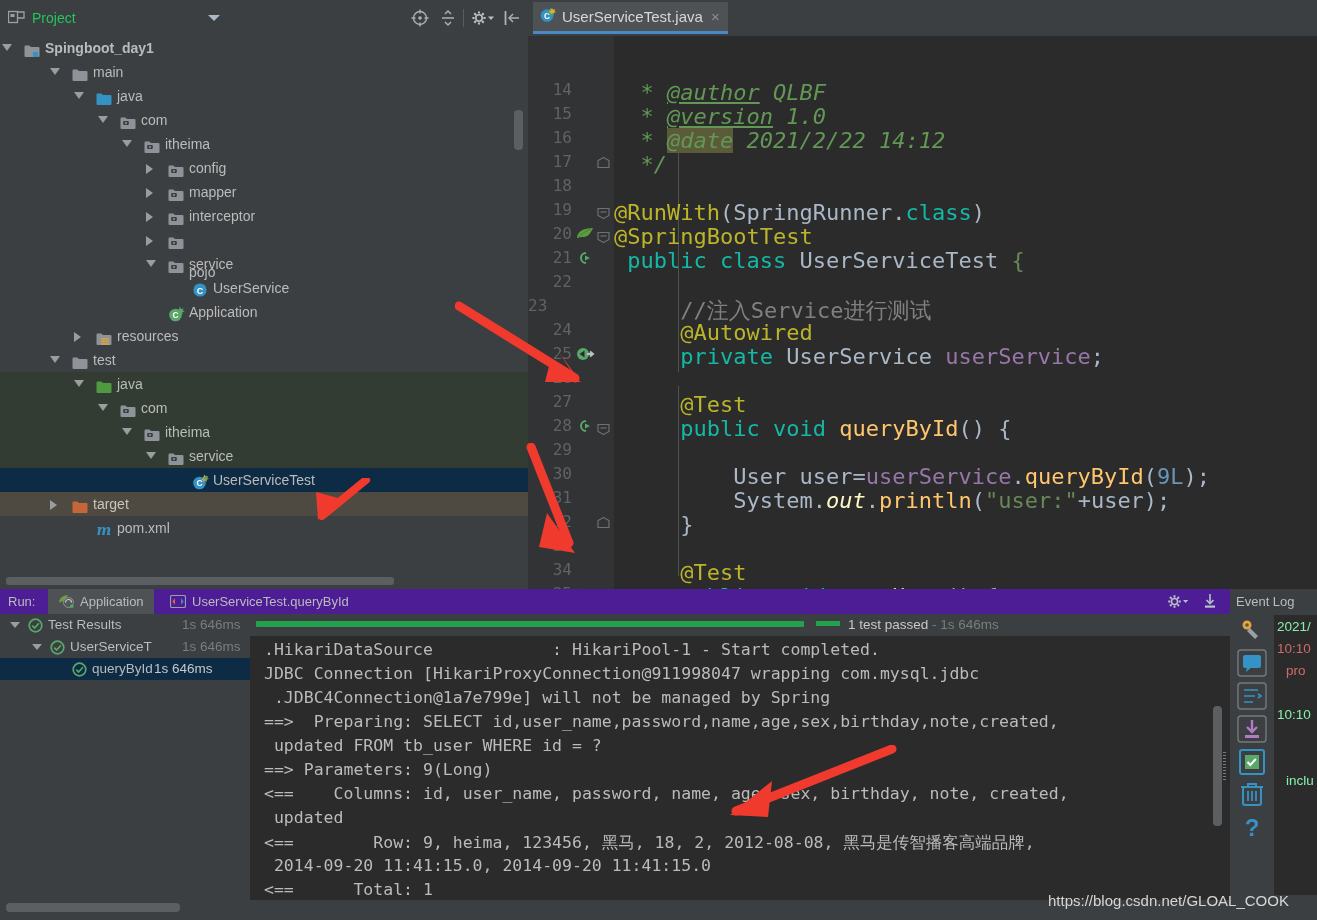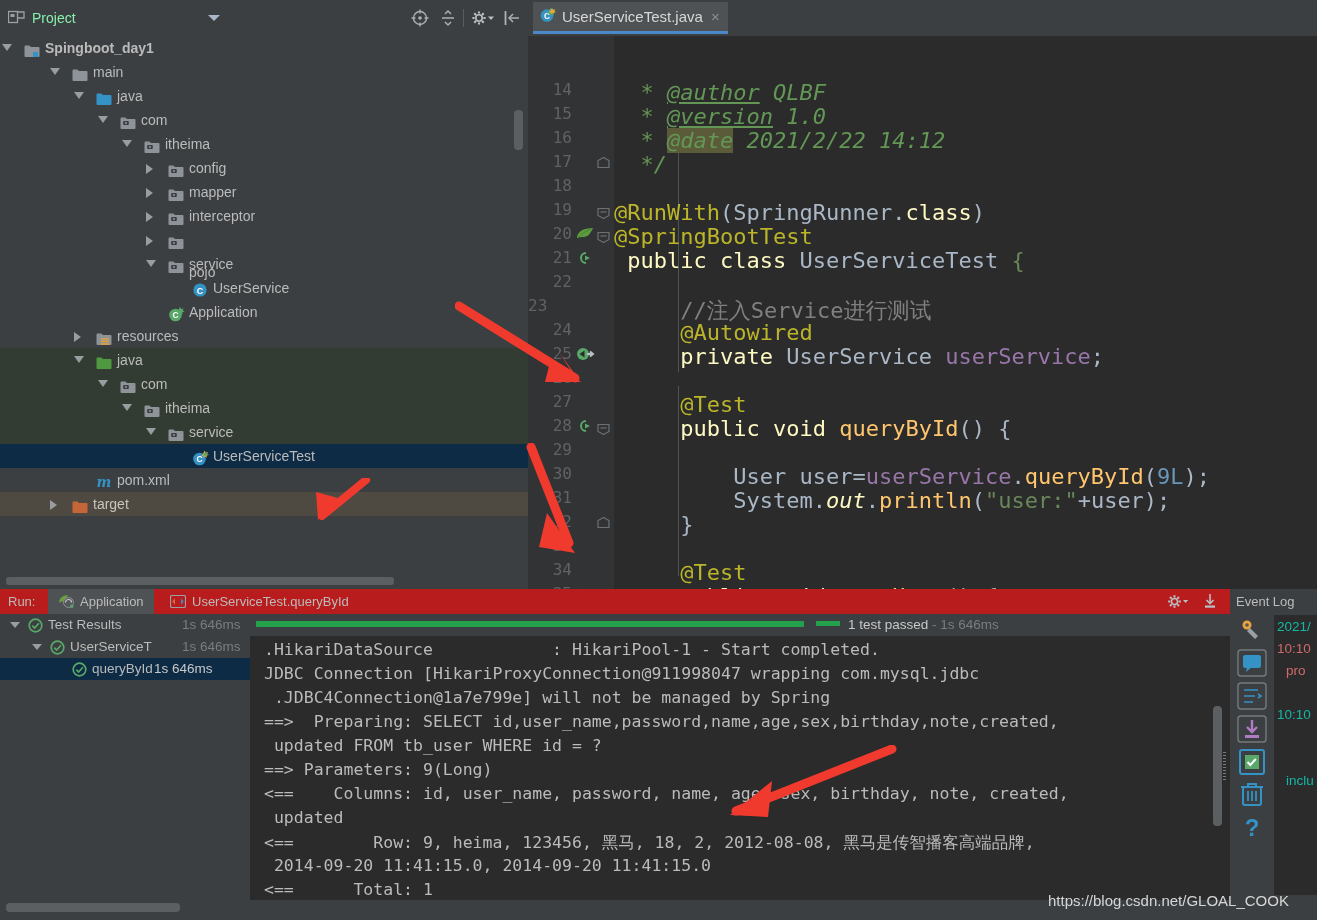--- a/index.html
+++ b/index.html
@@ -5,21 +5,21 @@
   html,body{margin:0;padding:0;background:#3c3f41;}
   body{
     width:1317px;height:920px;overflow:hidden;position:relative;
     font-family:"Liberation Sans",sans-serif;font-size:13px;color:#bbbbbb;
     -webkit-font-smoothing:antialiased;
   }
 
   
   #topbar{position:absolute;left:0;top:0;width:1317px;height:36px;background:#3c3f41;}
   #proj-toolwin{position:absolute;left:0;top:0;width:528px;height:36px;background:#3c3f41;}
-  #proj-label{position:absolute;left:32px;top:10px;font-size:14px;color:#86efac;}
+  #proj-label{position:absolute;left:32px;top:10px;font-size:14px;color:#22c55e;}
   #proj-icon{position:absolute;left:8px;top:10px;width:17px;height:15px;}
   #proj-caret{position:absolute;left:208px;top:15px;width:0;height:0;
     border-left:6px solid transparent;border-right:6px solid transparent;border-top:6px solid #a9b7c6;}
   .tb-icon{position:absolute;top:8px;width:20px;height:20px;cursor:pointer;}
   #tb-locate{left:410px;}
   #tb-collapse{left:438px;}
   #tb-sep{position:absolute;left:463px;top:9px;width:1px;height:18px;background:#5a5d5e;}
   #tb-gear{left:470px;width:26px;}
   #tb-hide{left:502px;}
 
@@ -42,31 +42,31 @@
   .row.selected{background:#0d2b45;}
   .row.tanbg{background:#4e4a41;}
 
   
   #editor{position:absolute;left:528px;top:36px;width:789px;height:553px;background:#2b2b2b;overflow:hidden;}
   #gutter{position:absolute;left:0;top:0;width:86px;height:553px;background:#313335;}
   #gutter-fold{position:absolute;left:66px;top:0;width:20px;height:553px;background:#313335;}
   .lnum{position:absolute;right:0;width:78px;text-align:left;padding-left:6px;color:#606366;
     font-family:"DejaVu Sans Mono",monospace;font-size:16px;}
   .code{position:absolute;left:86px;font-family:"DejaVu Sans Mono",monospace;font-size:22px;white-space:pre;color:#a9b7c6;}
-  .kw{color:#fef9c3;} .str{color:#6a8759;} .cmt{color:#808080;} .anno{color:#bbb529;}
+  .kw{color:#14b8a6;} .str{color:#6a8759;} .cmt{color:#808080;} .anno{color:#bbb529;}
   .jdoc{color:#629755;font-style:italic;} .jtag{color:#629755;font-style:italic;text-decoration:underline;}
   .jtxt{color:#629755;font-style:italic;}
   .cls{color:#a9b7c6;} .fld{color:#9876aa;} .mth{color:#ffc66d;} .num{color:#6897bb;}
   .statfld{color:#fef9c3;font-style:italic;text-align:center;}
   #indent-guide{position:absolute;left:150px;top:100px;width:1px;height:236px;background:#4b5552;}
   #left-guide{position:absolute;left:150px;top:350px;width:1px;height:190px;background:#4b5552;}
 
   
   #runpanel{position:absolute;left:0;top:589px;width:1230px;height:331px;background:#3c3f41;}
-  #run-header{position:absolute;left:0;top:0;width:1230px;height:25px;background:#b91c1c;}
+  #run-header{position:absolute;left:0;top:0;width:1230px;height:25px;background:#4c1d95;}
   #run-lbl{position:absolute;left:8px;top:5px;font-size:13px;color:#bbbbbb;}
   .run-tab{position:absolute;top:0;height:25px;display:flex;align-items:center;padding:0 10px;font-size:13px;color:#bbbbbb;cursor:pointer;}
   #run-tab-app{left:48px;background:#4e5254;}
   #run-tab-test{left:160px;}
   #run-gear{position:absolute;left:1166px;top:3px;width:24px;height:19px;cursor:pointer;}
   #run-export{position:absolute;left:1200px;top:3px;width:20px;height:19px;cursor:pointer;}
 
   #tests-tree{position:absolute;left:0;top:25px;width:250px;height:306px;background:#3c3f41;}
   .trow{position:relative;height:22px;line-height:22px;font-size:13.5px;color:#bbbbbb;white-space:nowrap;}
   .trow.sel{background:#0d2b45;}
@@ -84,21 +84,21 @@
   #cscroll-dots{position:absolute;right:4px;top:138px;width:3px;height:28px;
     background:repeating-linear-gradient(#7a7d7e 0 1px,transparent 1px 3px);}
 
   
   #eventlog{position:absolute;left:1230px;top:589px;width:87px;height:331px;background:#3c3f41;}
   #el-title{position:absolute;left:6px;top:5px;font-size:13px;color:#bbbbbb;}
   #el-icons{position:absolute;left:4px;top:26px;width:40px;height:270px;}
   .el-icon{position:absolute;left:2px;width:32px;height:30px;cursor:pointer;}
   #el-body{position:absolute;left:44px;top:26px;width:43px;height:280px;background:#2b2b2b;overflow:hidden;font-size:13.5px;}
   .el-line{position:absolute;left:3px;white-space:nowrap;}
-  .el-blue{color:#14b8a6;} .el-red{color:#cf6a6a;}
+  .el-blue{color:#86efac;} .el-red{color:#cf6a6a;}
 
   
   #watermark{position:absolute;left:1048px;top:892px;font-size:15px;color:#d6d6d6;white-space:nowrap;}
   #bottom-strip{position:absolute;left:0;top:900px;width:1317px;height:20px;background:#3c3f41;}
   #proj-hscroll{position:absolute;left:6px;top:903px;width:174px;height:9px;background:#5c5f61;border-radius:4px;}
   #pom-hscroll{position:absolute;left:6px;top:577px;width:388px;height:8px;background:#5c5f61;border-radius:3px;}
   #editor-vscroll{position:absolute;left:514px;top:110px;width:9px;height:40px;background:#5c5f61;border-radius:4px;}
 
   
   .red-arrow{position:absolute;pointer-events:none;}
@@ -272,20 +272,27 @@
     <div class="row">
       <span class="arrow right" style="left: 74px;"></span>
       <span class="folder" style="left: 96px; width: 18px;"><svg width="16" height="14" viewBox="0 0 16 14">
           <path d="M0.5 2.5a1 1 0 0 1 1-1h4l1.3 1.6H14.5a1 1 0 0 1 1 1v8a1 1 0 0 1-1 1H1.5a1 1 0 0 1-1-1z" fill="#8d9399"></path>
           <g stroke="#e0a33a" stroke-width="1.4">
             <path d="M5 7h8M5 9.5h8M5 12h8"></path>
           </g>
         </svg></span>
       <span class="lbl" style="left: 117px;">resources</span>
     </div>
+    <div class="row">
+      <span class="arrow down" style="left: 50px;"></span>
+      <span class="folder" style="left: 72px; width: 18px;"><svg width="16" height="14" viewBox="0 0 16 14">
+          <path d="M0.5 2.5a1 1 0 0 1 1-1h4l1.3 1.6H14.5a1 1 0 0 1 1 1v8a1 1 0 0 1-1 1H1.5a1 1 0 0 1-1-1z" fill="#8d9399"></path>
+        </svg></span>
+      <span class="lbl" style="left: 93px;">test</span>
+    </div>
     <div class="row greenbg">
       <span class="arrow down" style="left: 74px;"></span>
       <span class="folder" style="left: 96px; width: 18px;"><svg width="16" height="14" viewBox="0 0 16 14">
           <path d="M0.5 2.5a1 1 0 0 1 1-1h4l1.3 1.6H14.5a1 1 0 0 1 1 1v8a1 1 0 0 1-1 1H1.5a1 1 0 0 1-1-1z" fill="#4f9a41"></path>
         </svg></span>
       <span class="lbl" style="left: 117px;">java</span>
     </div>
     <div class="row greenbg">
       <span class="arrow down" style="left: 98px;"></span>
       <span class="folder" style="left: 120px; width: 18px;"><svg width="16" height="14" viewBox="0 0 16 14">
@@ -315,32 +322,32 @@
     </div>
     <div class="row selected">
       <span class="folder" style="left: 192px; width: 18px;"><svg width="18" height="16" viewBox="0 0 18 16">
           <circle cx="7.5" cy="9" r="6.3" fill="#3592c4"></circle>
           <text x="7.5" y="12.3" font-size="8.5" fill="#ffffff" text-anchor="middle" font-family="Liberation Sans, sans-serif" font-weight="bold">C</text>
           <path d="M12.5 0.6l1.1 2.2 2.4-1.1-1 2.3 2 1-2.4.6.2 2.2-1.8-1.4-1.5 1.7-.2-2.4-2.1.2 1.6-1.7z" fill="#e8a33d"></path>
           <path d="M13.2 1.5l.9 1.6 1.6-.8-.7 1.7 1.4.6-1.7.4.2 1.6-1.3-1-1.1 1.2-.2-1.7-1.6.1 1.2-1.2z" fill="#59a869"></path>
         </svg></span>
       <span class="lbl" style="left: 213px;">UserServiceTest</span>
     </div>
-    <div class="row">
-      <span class="folder" style="left: 96px; width: 18px;"><svg width="16" height="16" viewBox="0 0 16 16">
-          <text x="8" y="13" font-size="14" fill="#3592c4" text-anchor="middle" font-family="DejaVu Serif, serif" font-style="italic" font-weight="bold">m</text>
-        </svg></span>
-      <span class="lbl" style="left: 117px;">pom.xml</span>
-    </div>
     <div class="row tanbg">
       <span class="arrow right" style="left: 50px;"></span>
       <span class="folder" style="left: 72px; width: 18px;"><svg width="16" height="14" viewBox="0 0 16 14">
           <path d="M0.5 2.5a1 1 0 0 1 1-1h4l1.3 1.6H14.5a1 1 0 0 1 1 1v8a1 1 0 0 1-1 1H1.5a1 1 0 0 1-1-1z" fill="#c4663a"></path>
         </svg></span>
       <span class="lbl" style="left: 93px; color: rgb(201, 197, 189);">target</span>
+    </div>
+    <div class="row">
+      <span class="folder" style="left: 96px; width: 18px;"><svg width="16" height="16" viewBox="0 0 16 16">
+          <text x="8" y="13" font-size="14" fill="#3592c4" text-anchor="middle" font-family="DejaVu Serif, serif" font-style="italic" font-weight="bold">m</text>
+        </svg></span>
+      <span class="lbl" style="left: 117px;">pom.xml</span>
     </div>
   </div>
 <div id="pom-hscroll"></div>
 
 <div id="editor">
   <div id="gutter"></div>
   <div id="gutter-fold"></div>
   <div id="indent-guide"></div>
   <div id="left-guide"></div>
 

